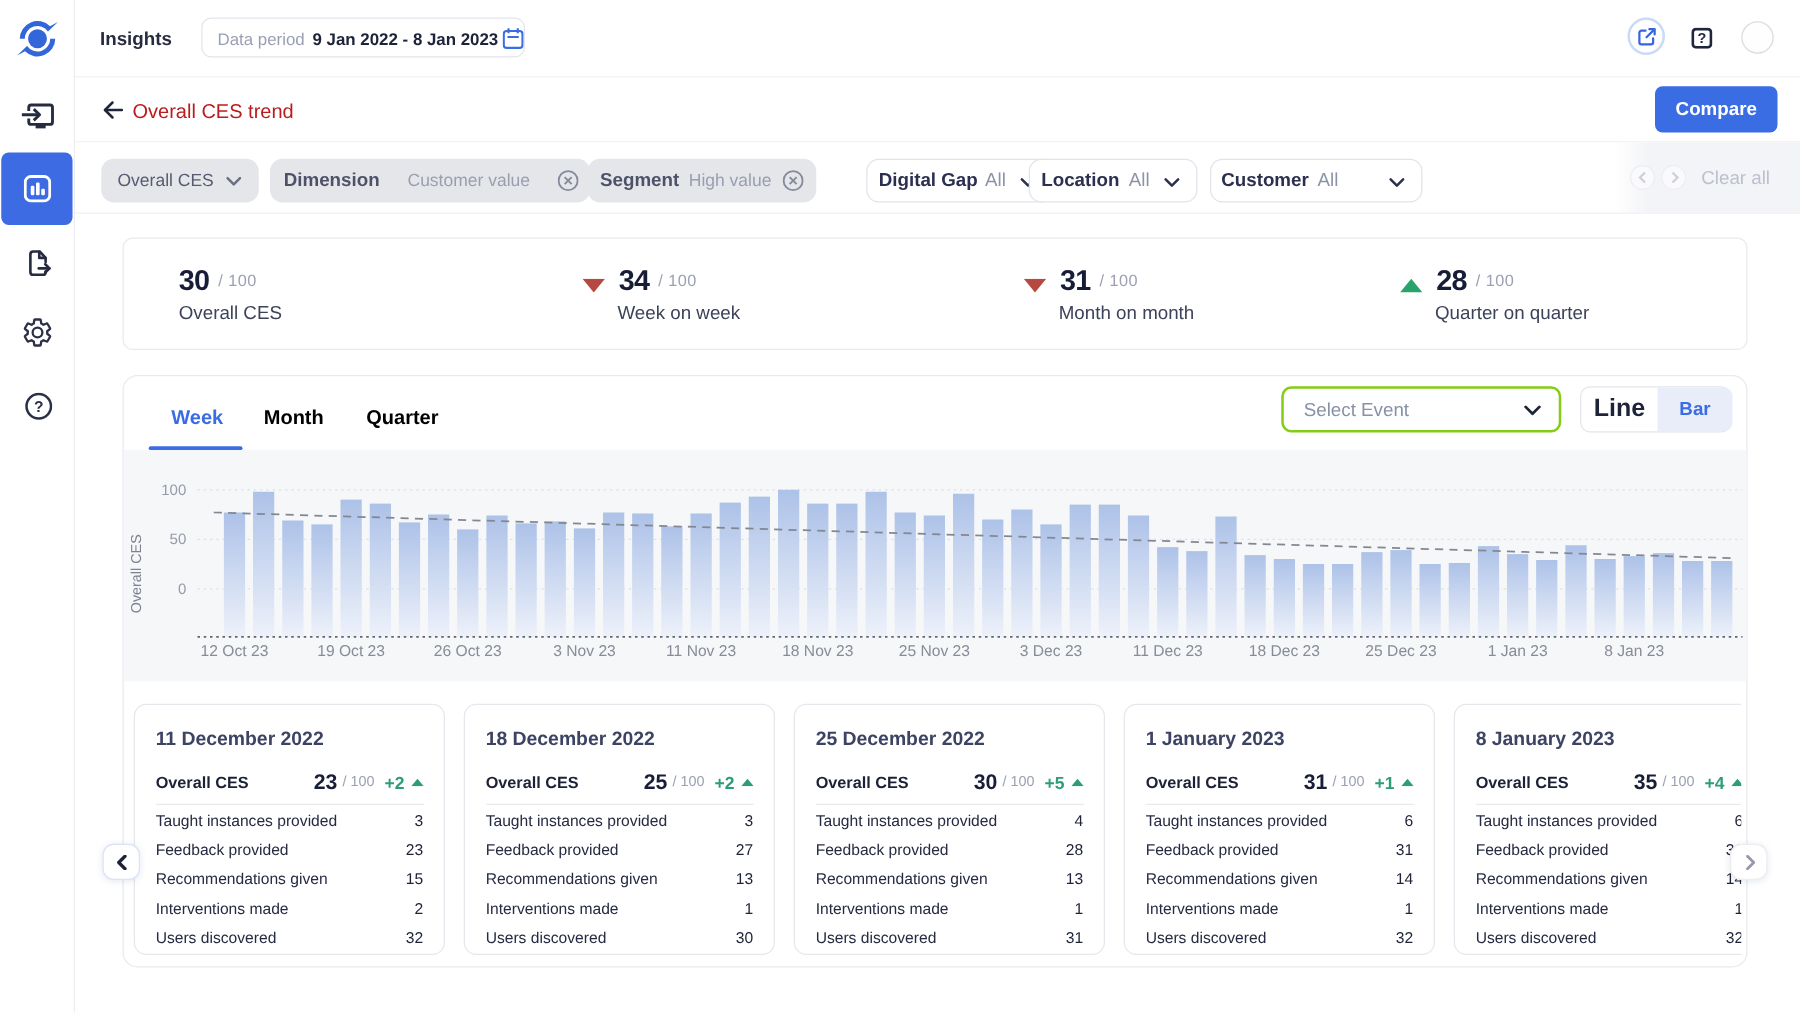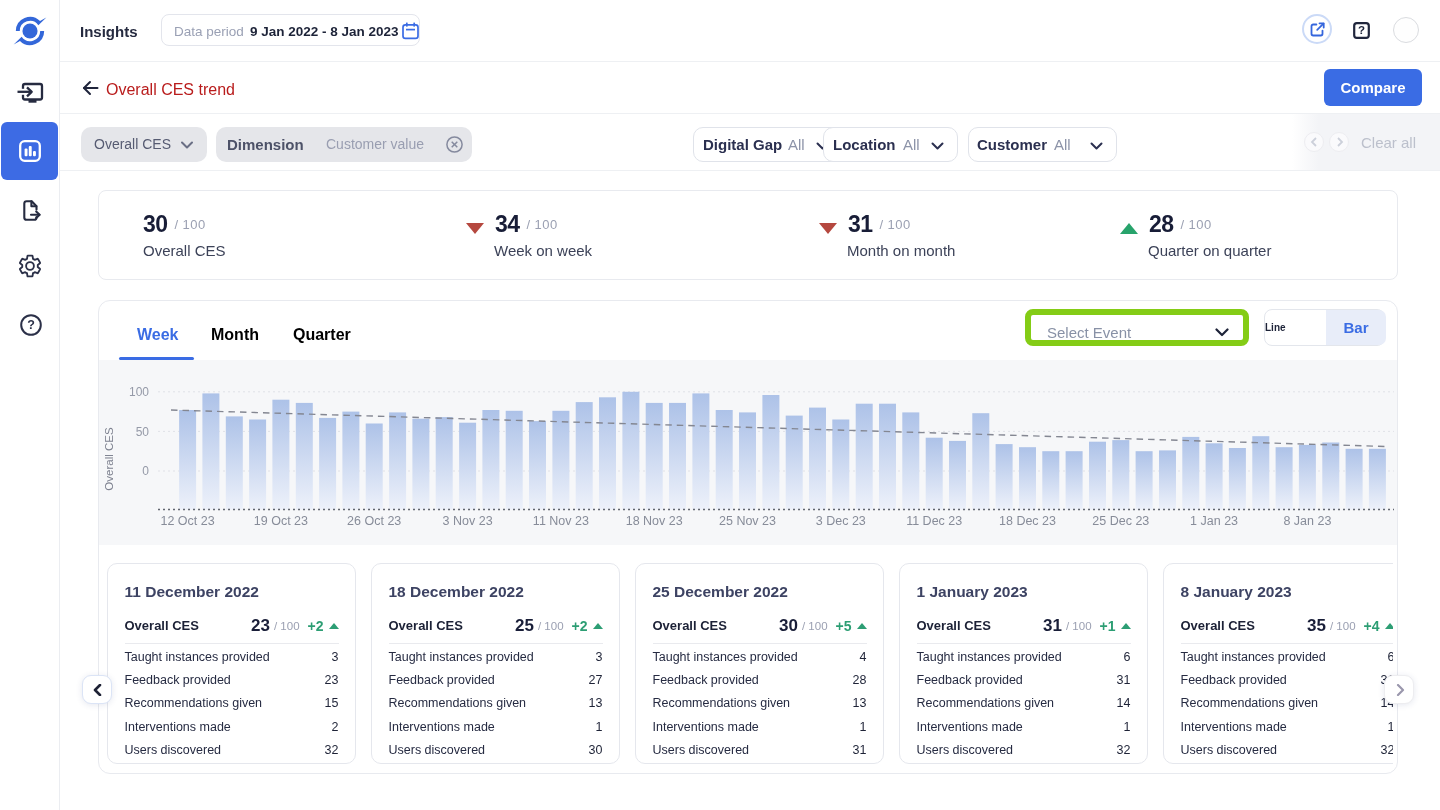--- a/index.html
+++ b/index.html
@@ -37,25 +37,25 @@
 .stat .l1 { display:flex; align-items:center; height:22px; }
 .stat .num { font-size:23px; font-weight:700; color:#181d37; letter-spacing:-.5px; }
 .stat .of { font-size:13px; color:#9ba0b2; margin-left:7px; letter-spacing:.4px; }
 .stat .lbl { margin-top:6.5px; font-size:15px; color:#3c4258; }
 .stat svg { margin-right:11px; margin-top:8px; }
 
 #ccard { position:absolute; left:98px; top:300px; width:1300px; height:474px; background:#fff; border:1px solid #e8eaef; border-radius:12px; }
 .tab { position:absolute; top:25px; font-size:16px; font-weight:700; color:#000000; }
 #tweek { left:38px; color:#3a6ce4; }
 #tunder { position:absolute; left:20px; top:55.5px; width:75px; height:3.5px; background:#3a6ce4; border-radius:2px; }
-#selev { position:absolute; left:926px; top:8px; width:224px; height:37px; border:6px solid #84cc16; border-radius:8px; }
+#selev { position:absolute; left:926px; top:8px; width:224px; height:37px; border:2px solid #84cc16; border-radius:8px; }
 #selev .t { position:absolute; left:16px; top:9px; font-size:15px; color:#8891a6; }
 #selev svg { position:absolute; right:14px; top:13px; }
 #toggle { position:absolute; left:1165px; top:8px; width:121px; height:37px; border:1px solid #e3e6ec; border-radius:8px; background:#fff; }
-#toggle .line { position:absolute; left:0; top:0; width:61px; height:35px; line-height:35px; font-size:10px; font-weight:700; color:#1d2338; }
+#toggle .line { position:absolute; left:0; top:0; width:61px; height:35px; line-height:35px; text-align:center; font-size:20px; font-weight:700; color:#1d2338; }
 #toggle .bar { position:absolute; left:61px; top:0; width:60px; height:35px; line-height:35px; text-align:center; font-size:15px; font-weight:700; color:#3a6ce4; background:#e8edf9; border-radius:0 7px 7px 0; }
 #chartarea { position:absolute; left:0; top:59px; width:1298px; height:185px; background:#f6f7f9; }
 
 #cwrap { position:absolute; left:98px; top:562px; width:1295px; height:212px; overflow:hidden; }
 .dcard { position:absolute; top:0.5px; width:249px; height:201px; background:#fff; border:1px solid #e5e7ed; border-radius:10px; }
 .dtitle { position:absolute; left:17px; top:19px; font-size:15.5px; font-weight:700; color:#3d4363; }
 .dces { position:absolute; left:17px; top:54px; font-size:13px; font-weight:700; color:#1c2136; }
 .dnum { position:absolute; right:16px; top:52px; display:flex; align-items:center; }
 .dnum b { font-size:17px; font-weight:700; color:#191e38; }
 .dnum .of { font-size:11.5px; color:#9ba0b2; margin-left:4px; margin-right:8px; }
@@ -110,35 +110,44 @@
     </div>
 <div class="chip" style="left:156px;width:256px">
       <span class="k" style="position:absolute;left:11px">Dimension</span>
       <span class="v" style="position:absolute;left:110px">Customer value</span>
       <svg style="position:absolute;right:9px;top:9px" width="17" height="17" viewBox="0 0 17 17" fill="none" stroke="#858a9e" stroke-width="1.5">
         <circle cx="8.5" cy="8.5" r="7.6"></circle>
         <line x1="5.7" y1="5.7" x2="11.3" y2="11.3"></line>
         <line x1="11.3" y1="5.7" x2="5.7" y2="11.3"></line>
       </svg>
     </div>
+<div class="chip" style="left:410px;width:183px">
+      <span class="k" style="position:absolute;left:10px">Segment</span>
+      <span class="v" style="position:absolute;left:81px">High value</span>
+      <svg style="position:absolute;right:10px;top:9px" width="17" height="17" viewBox="0 0 17 17" fill="none" stroke="#858a9e" stroke-width="1.5">
+        <circle cx="8.5" cy="8.5" r="7.6"></circle>
+        <line x1="5.7" y1="5.7" x2="11.3" y2="11.3"></line>
+        <line x1="11.3" y1="5.7" x2="5.7" y2="11.3"></line>
+      </svg>
+    </div>
 <div class="pill" style="left:633px;width:150px">
       <span class="k" style="position:absolute;left:9px">Digital Gap</span>
       <span class="v" style="position:absolute;left:94px">All</span>
       <svg style="position:absolute;right:13px;top:14px" width="13" height="8" viewBox="0 0 13 8" fill="none" stroke="#2b3050" stroke-width="2" stroke-linecap="round" stroke-linejoin="round">
         <polyline points="1.5,1.5 6.5,6.5 11.5,1.5"></polyline>
       </svg>
     </div>
 <div class="pill" style="left:763px;width:135px">
       <span class="k" style="position:absolute;left:9px">Location</span>
       <span class="v" style="position:absolute;left:79px">All</span>
       <svg style="position:absolute;right:13px;top:14px" width="13" height="8" viewBox="0 0 13 8" fill="none" stroke="#2b3050" stroke-width="2" stroke-linecap="round" stroke-linejoin="round">
         <polyline points="1.5,1.5 6.5,6.5 11.5,1.5"></polyline>
       </svg>
     </div>
-<div class="pill" style="left:908px;width:149px">
+<div class="pill" style="left:908px;width:170px">
       <span class="k" style="position:absolute;left:8px">Customer</span>
       <span class="v" style="position:absolute;left:85px">All</span>
       <svg style="position:absolute;right:13px;top:14px" width="13" height="8" viewBox="0 0 13 8" fill="none" stroke="#2b3050" stroke-width="2" stroke-linecap="round" stroke-linejoin="round">
         <polyline points="1.5,1.5 6.5,6.5 11.5,1.5"></polyline>
       </svg>
     </div>
 <div id="fright">
 <div class="gbtn" style="left:12px">
         <svg width="8" height="10" viewBox="0 0 8 10" fill="none" stroke="#ccd0da" stroke-width="1.8" style="position:absolute;left:5px;top:4px">
           <polyline points="6,1 2,5 6,9"></polyline>

